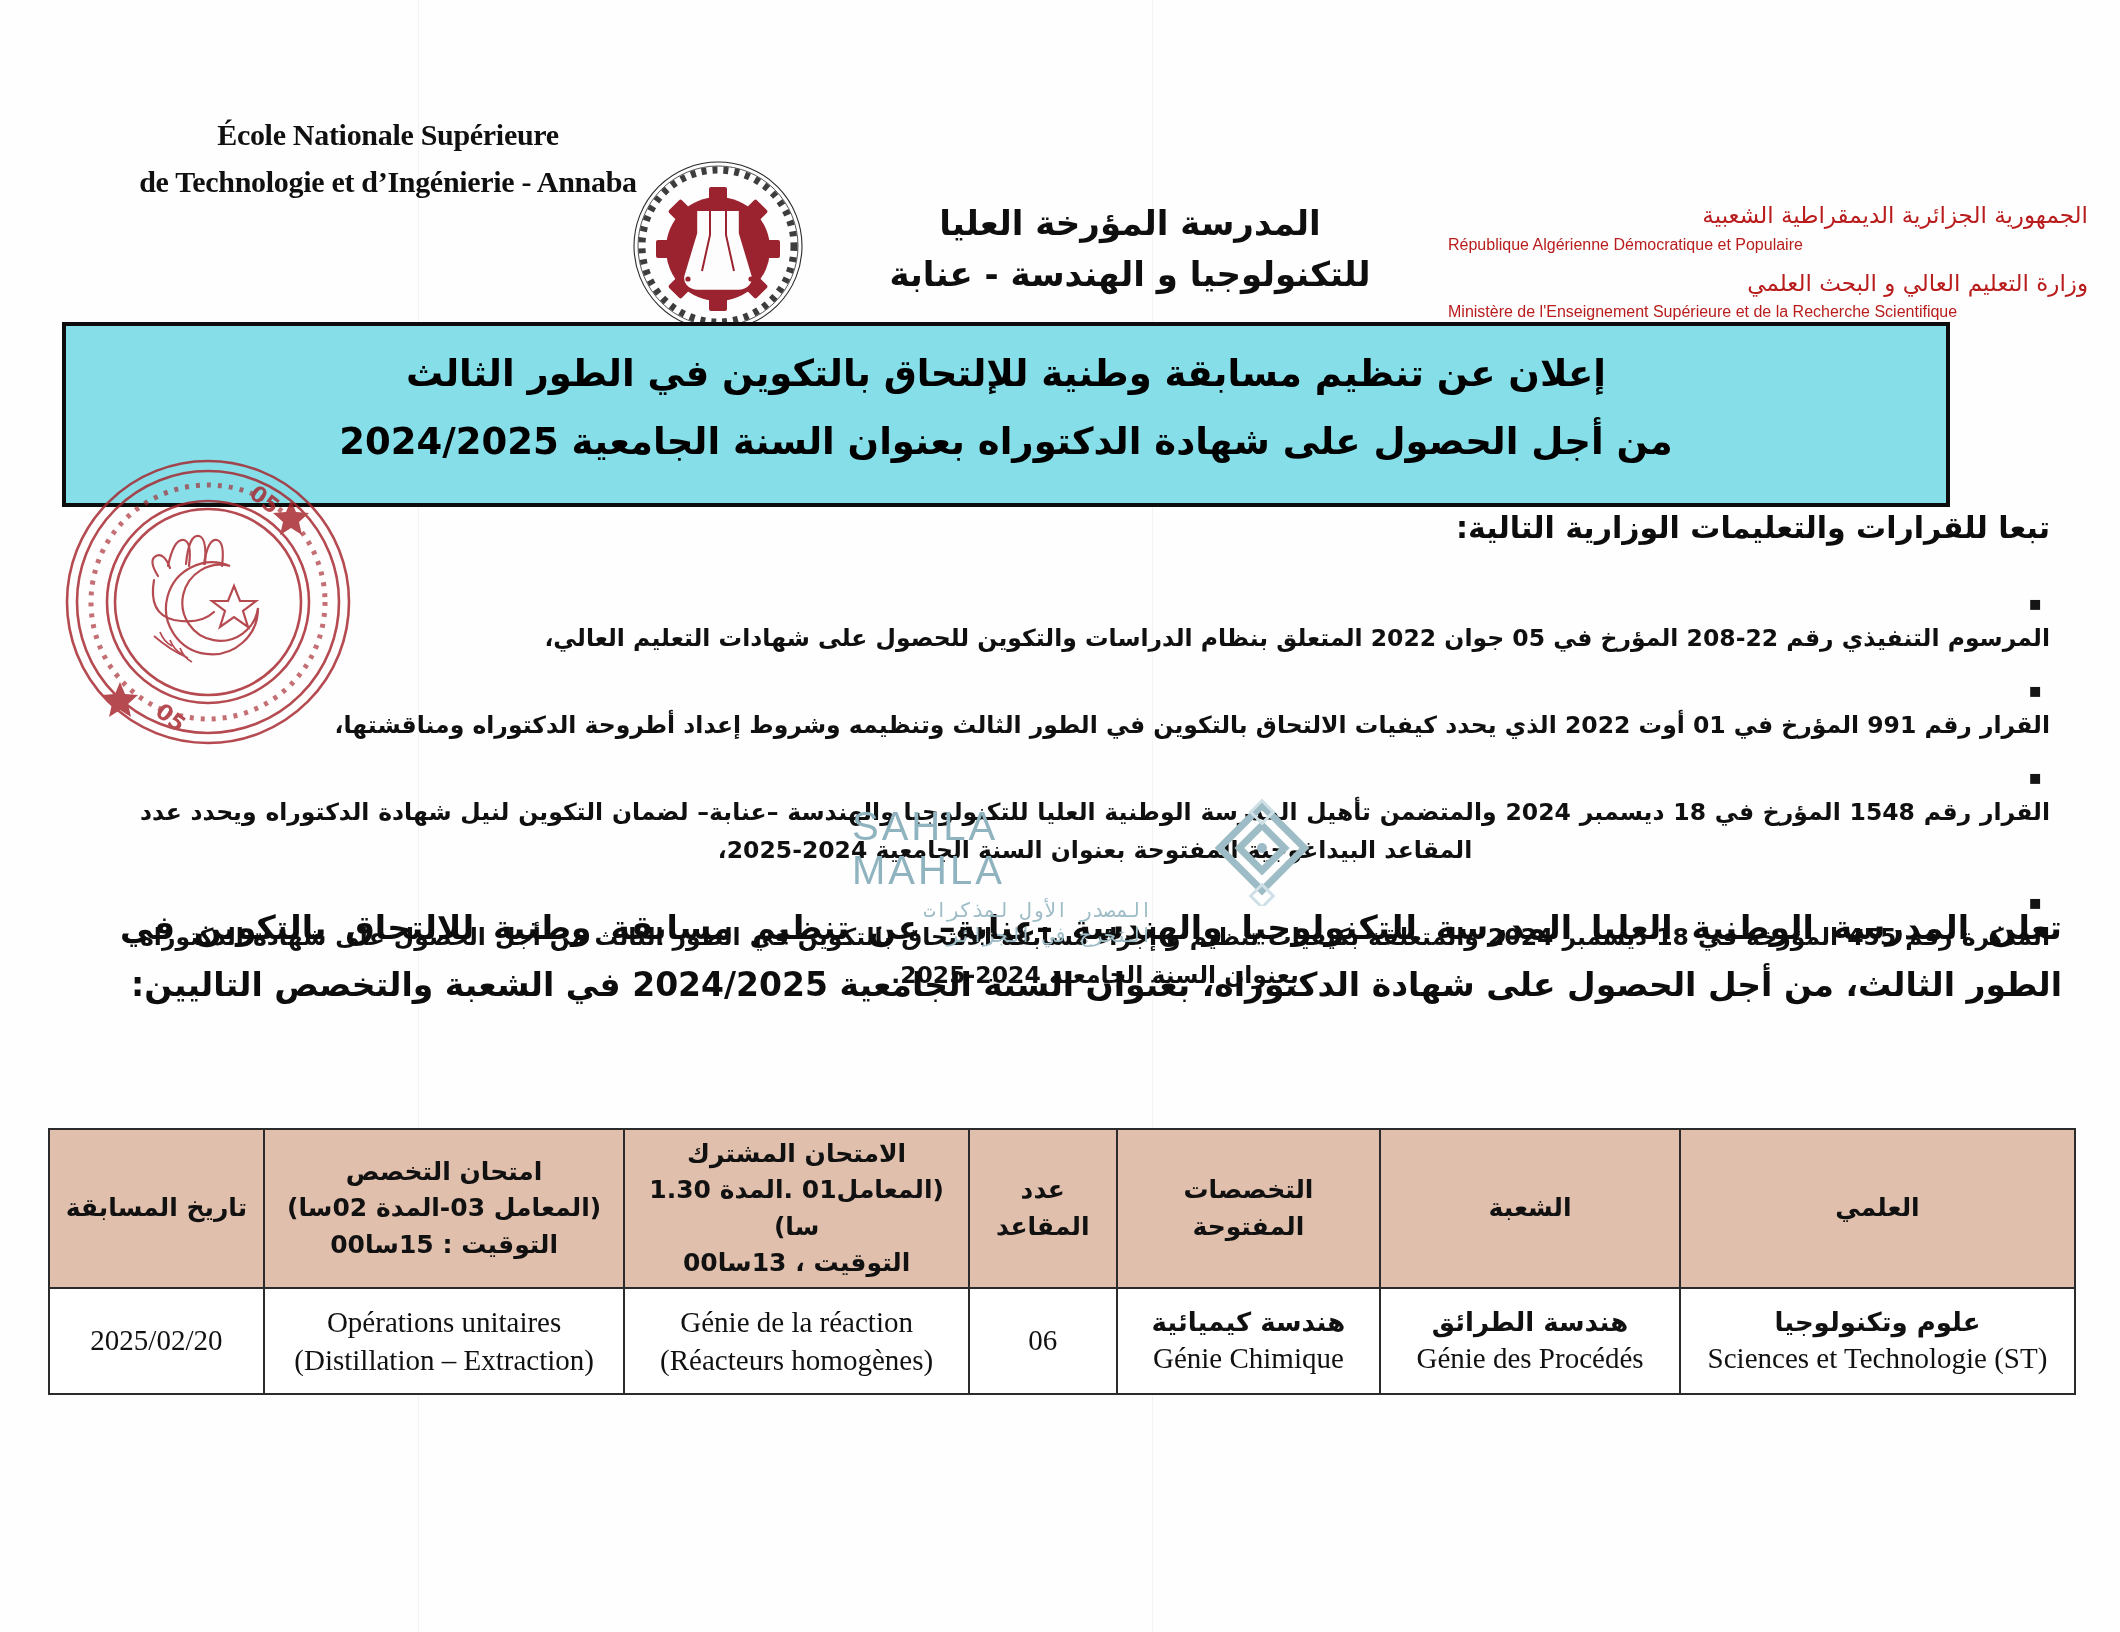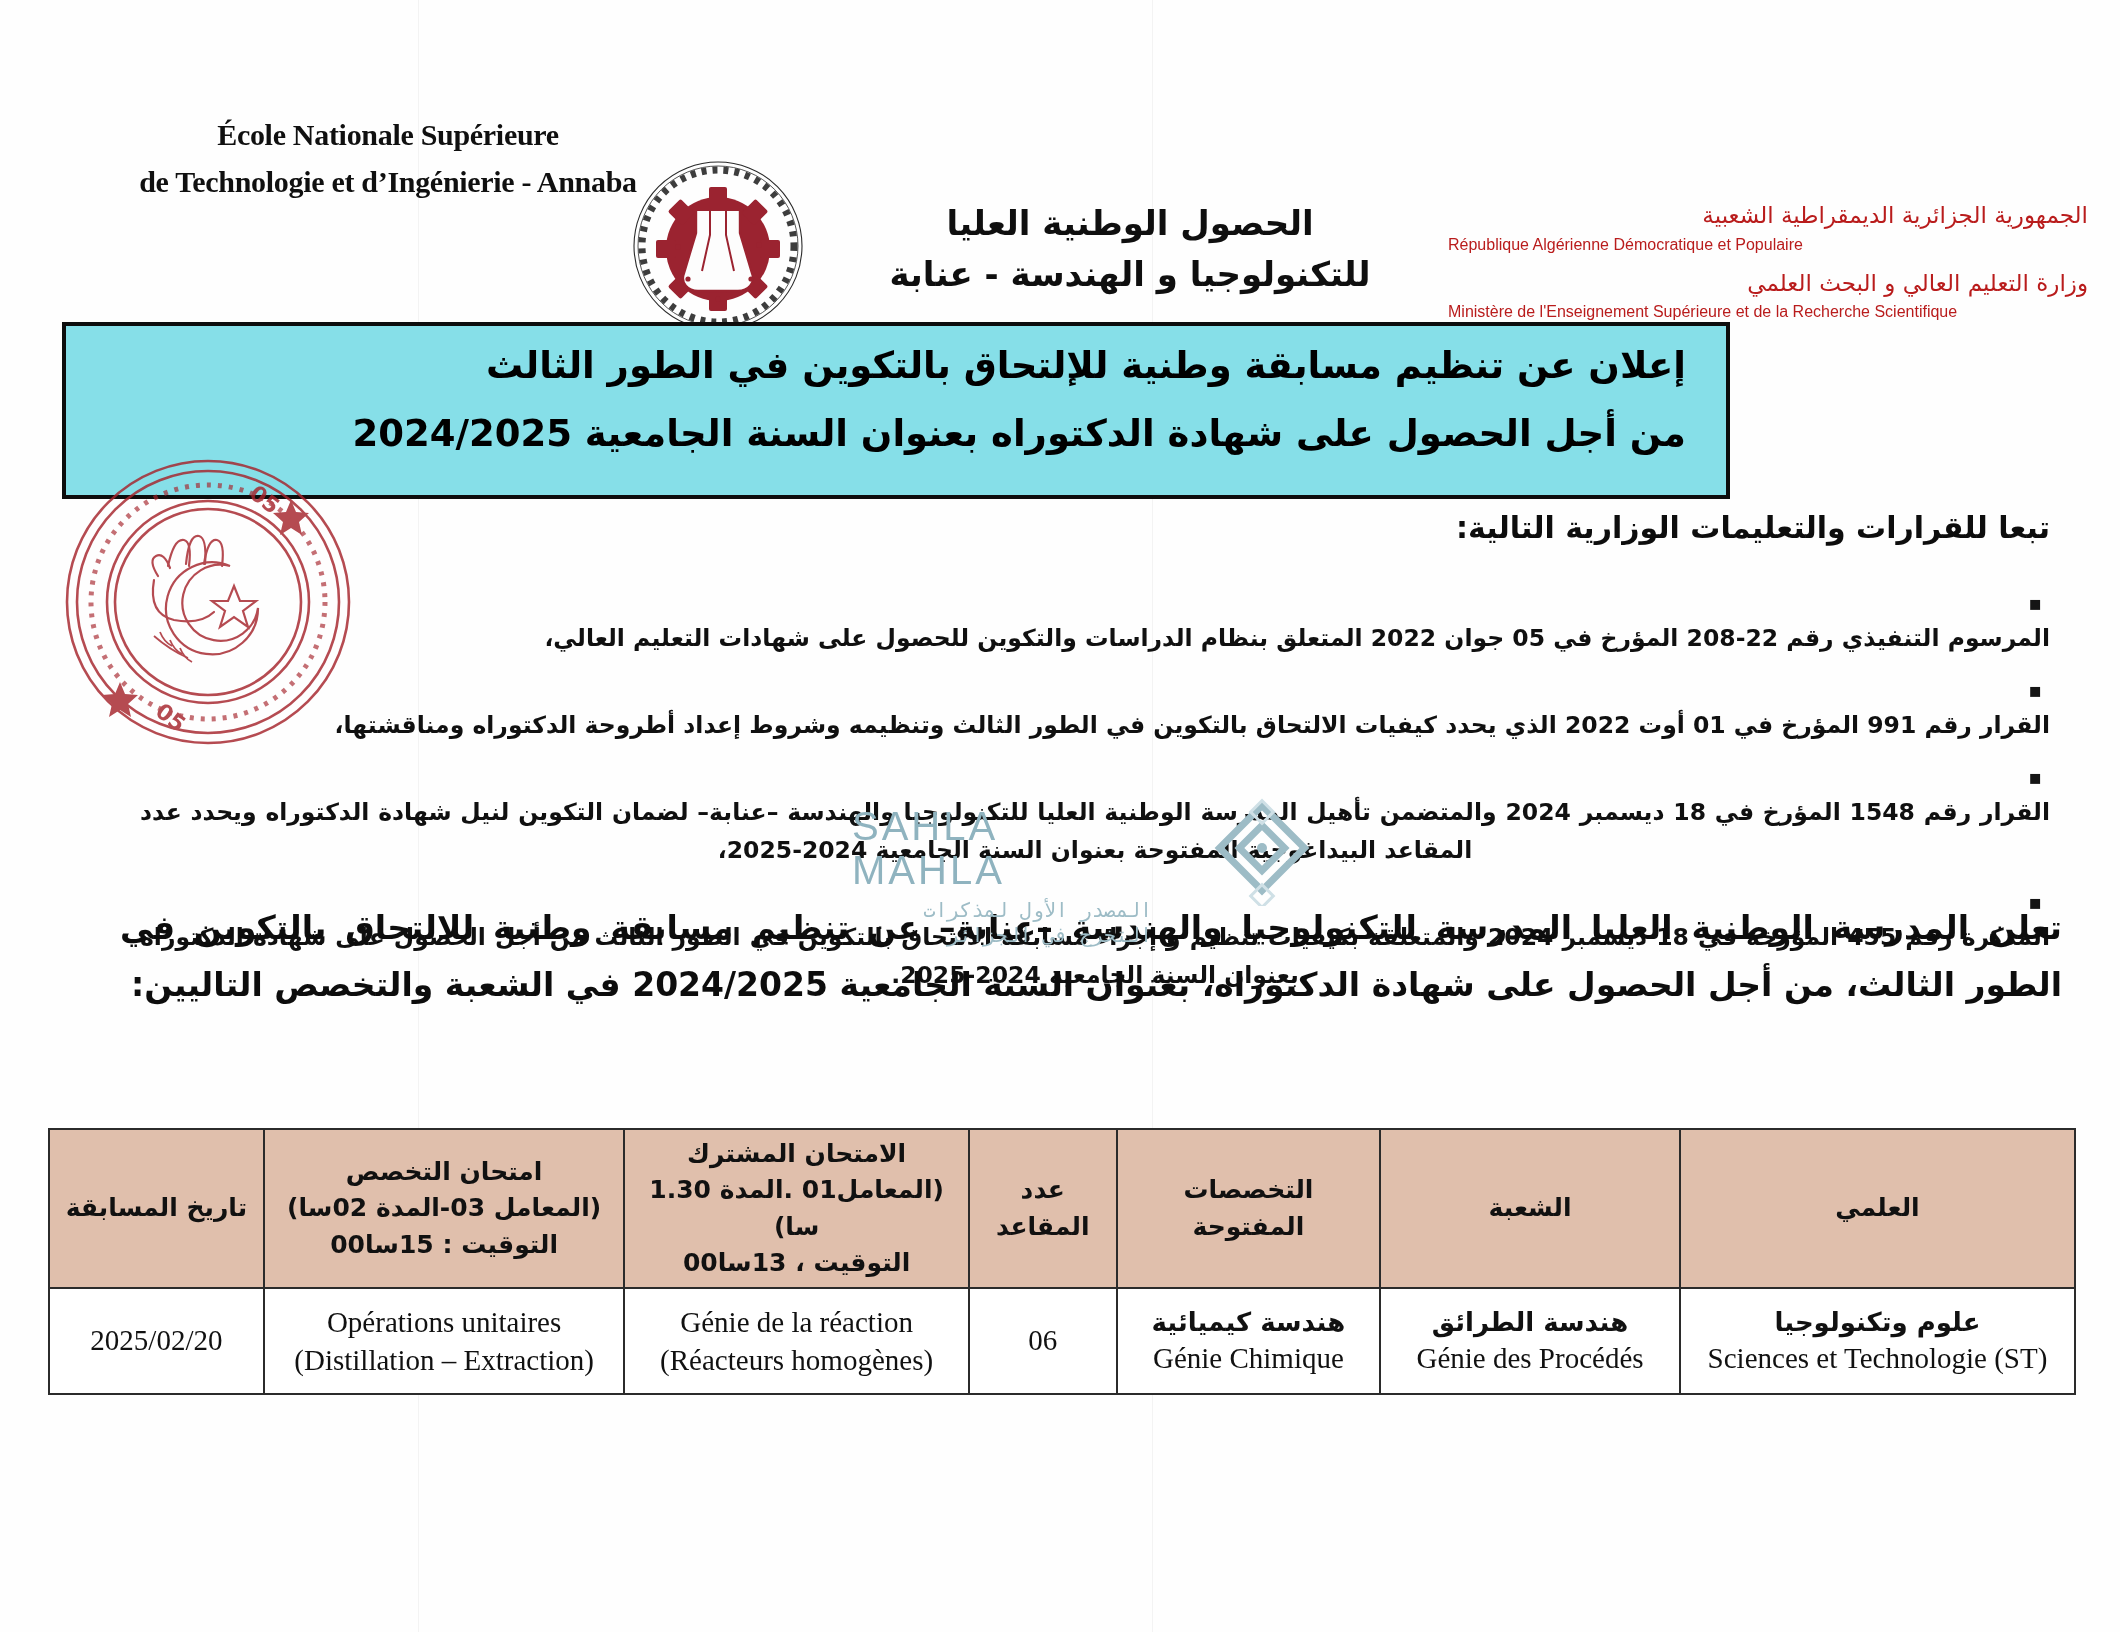--- a/index.html
+++ b/index.html
@@ -88,26 +88,27 @@
     font-size: 16px;
     line-height: 1.5;
     margin-bottom: 9px;
   }
 
   
   .banner {
     position: absolute;
     left: 62px;
     top: 322px;
-    width: 1668px;
+    width: 1888px;
     border: 4px solid #0d0d0d;
     background: #86dfe8;
-    padding: 6px 40px 26px 40px;
+    padding: 14px 40px 26px 40px;
     box-sizing: border-box;
     direction: rtl;
+    text-align: center;
     font-family: "DejaVu Sans", "Liberation Sans", sans-serif;
     font-weight: bold;
     font-size: 37px;
     line-height: 1.85;
     color: #000;
   }
 
   
   .intro-line {
     position: absolute;
@@ -347,21 +348,21 @@
           <circle cx="-40" cy="-2" r="3" fill="#9b2330"></circle>
           <circle cx="41" cy="-4" r="3" fill="#9b2330"></circle>
           <circle cx="-30" cy="30" r="2.6" fill="#9b2330"></circle>
           <circle cx="33" cy="30" r="2.6" fill="#9b2330"></circle>
           <circle cx="0" cy="50" r="2.6" fill="#9b2330"></circle>
         </g>
       </svg>
     </div>
 
     <div class="hdr-center">
-      <div class="l1">الحصول الوطنية العليا</div>
+      <div class="l1">المدرسة المؤرخة العليا</div>
       <div class="l2">للتكنولوجيا و الهندسة - عنابة</div>
     </div>
 
     <div class="hdr-right">
       <div class="ar">الجمهورية الجزائرية الديمقراطية الشعبية</div>
       <div class="fr">République Algérienne Démocratique et Populaire</div>
       <div class="ar">وزارة التعليم العالي و البحث العلمي</div>
       <div class="fr">Ministère de l'Enseignement Supérieure et de la Recherche Scientifique</div>
     </div>
   </div>

